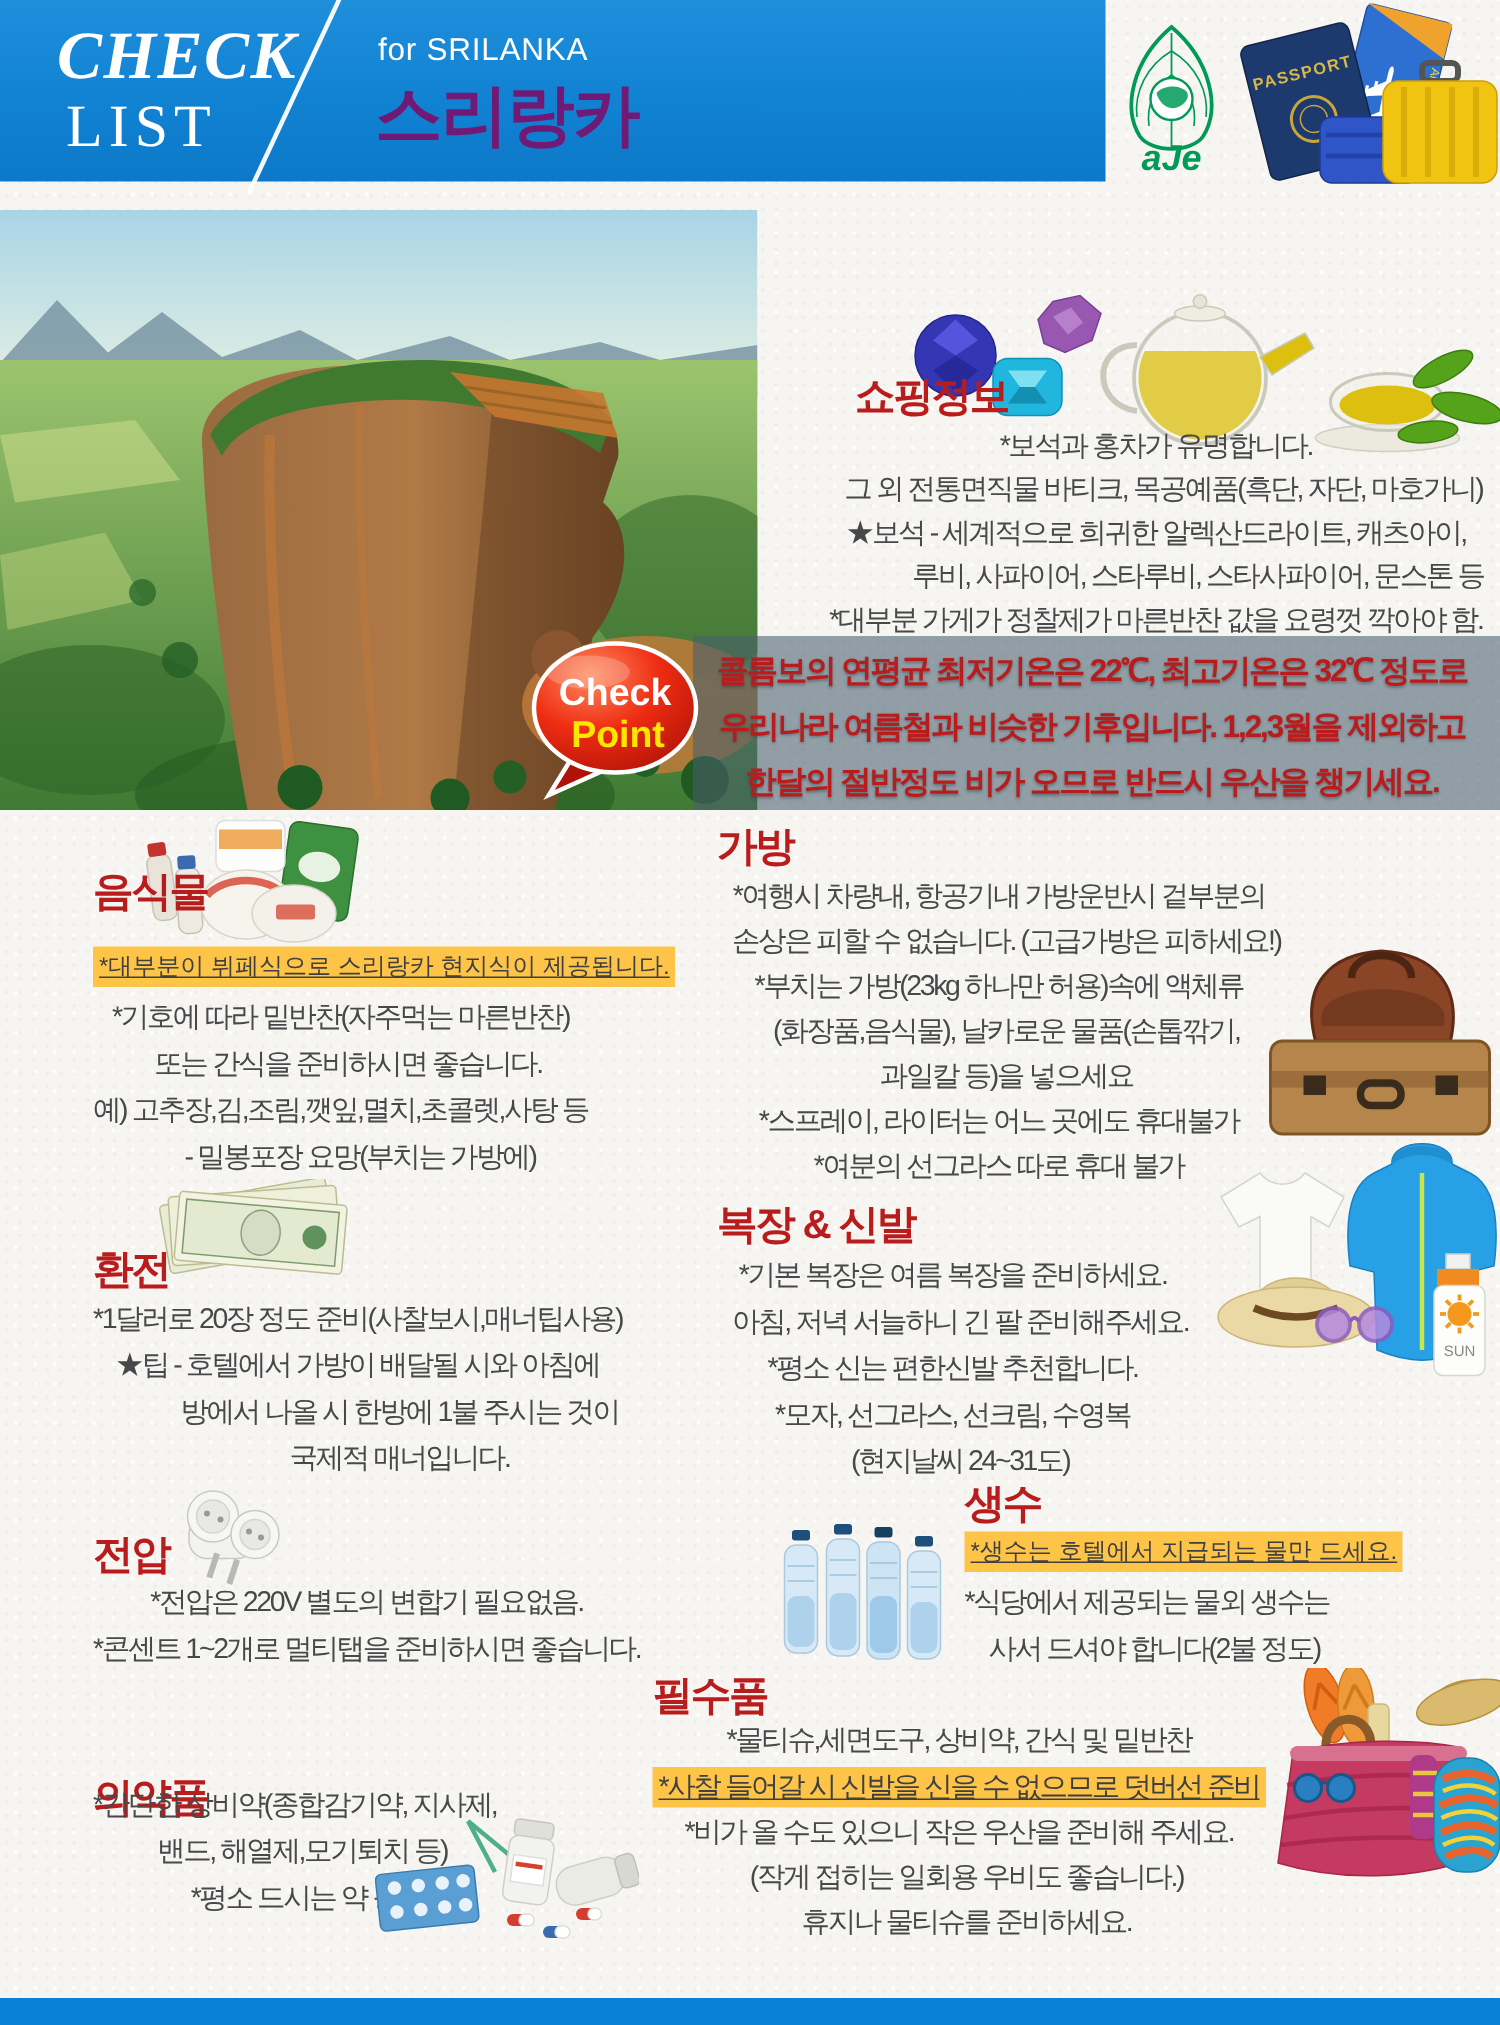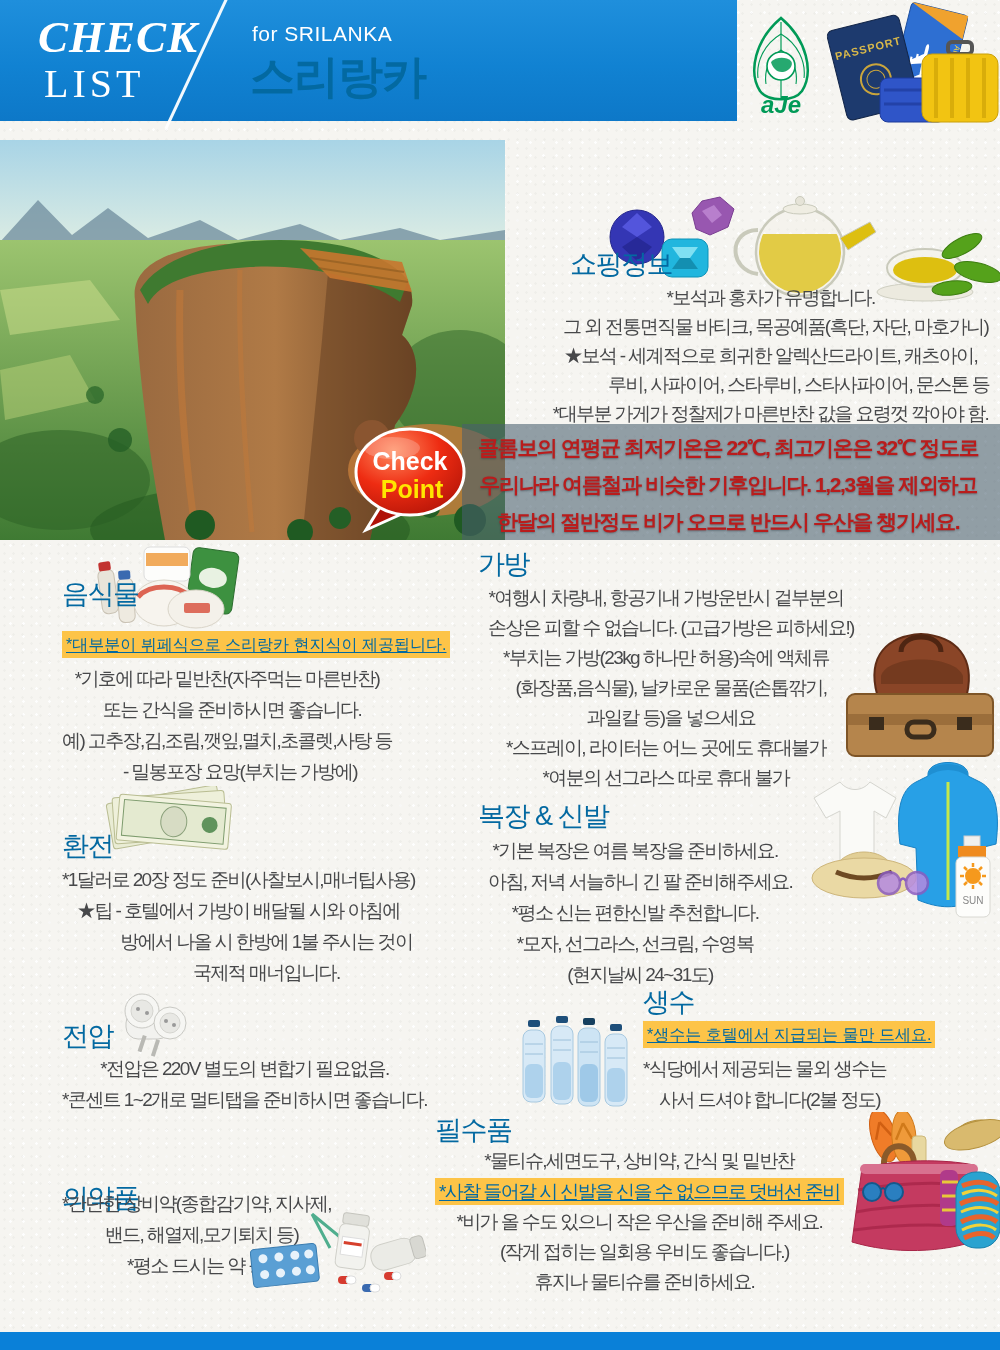--- a/index.html
+++ b/index.html
@@ -15,26 +15,26 @@
   }
   .abs{position:absolute;}
   
   .header-blue{left:0;top:0;width:737px;height:121px;
     background:linear-gradient(180deg,#1f8fdc 0%,#1182d2 55%,#0d78c8 100%);}
   .brand{left:38px;top:12px;color:#fff;font-family:"Liberation Serif",serif;}
   .brand .l1{font-style:italic;font-weight:bold;font-size:45px;letter-spacing:1px;line-height:50px;}
   .brand .l2{font-weight:normal;font-size:40px;letter-spacing:4px;line-height:44px;margin-left:6px;}
   .slash{left:196px;top:-14px;width:3px;height:150px;background:rgba(255,255,255,0.95);transform:rotate(25deg);}
   .for-sub{left:252px;top:22px;color:#fff;font-size:21px;letter-spacing:0.5px;}
-  .country{left:250px;top:47px;color:#0369a1;font-size:45px;font-weight:bold;letter-spacing:-1px;}
+  .country{left:250px;top:47px;color:#701a75;font-size:45px;font-weight:bold;letter-spacing:-1px;}
   
-  .sec-title{font-size:27px;font-weight:normal;color:#0369a1;letter-spacing:-1.5px;white-space:nowrap;}
+  .sec-title{font-size:27px;font-weight:bold;color:#b91c1c;letter-spacing:-1.5px;white-space:nowrap;}
   .bl{font-size:19px;color:#47484a;line-height:31px;letter-spacing:-1.6px;white-space:nowrap;text-align:center;}
   .lh30 .bl{line-height:30px;}
-  .hl{display:inline-block;background:#fdc448;color:#0369a1;text-decoration:underline;text-underline-offset:2px;padding:0 4px;line-height:27px;margin:2px 0;}
+  .hl{display:inline-block;background:#fdc448;color:#404040;text-decoration:underline;text-underline-offset:2px;padding:0 4px;line-height:27px;margin:2px 0;}
   .i1{padding-left:10px}.i2{padding-left:26px}.i3{padding-left:56px}
   
   .cp-band{left:462px;top:424px;width:538px;height:116px;background:rgba(72,94,110,0.58);}
   .cp-lines{left:478px;top:429px;}
   .cp-lines .bl{color:#b91c1c;font-weight:bold;font-size:21px;line-height:37px;letter-spacing:-1.4px;text-shadow:0 1px 2px rgba(40,55,65,0.45);}
   .footer-bar{left:0;top:1332px;width:1000px;height:18px;background:#0a80d8;}
   svg text{font-family:"Liberation Sans",sans-serif;}
 </style>
 </head>
 <body>

